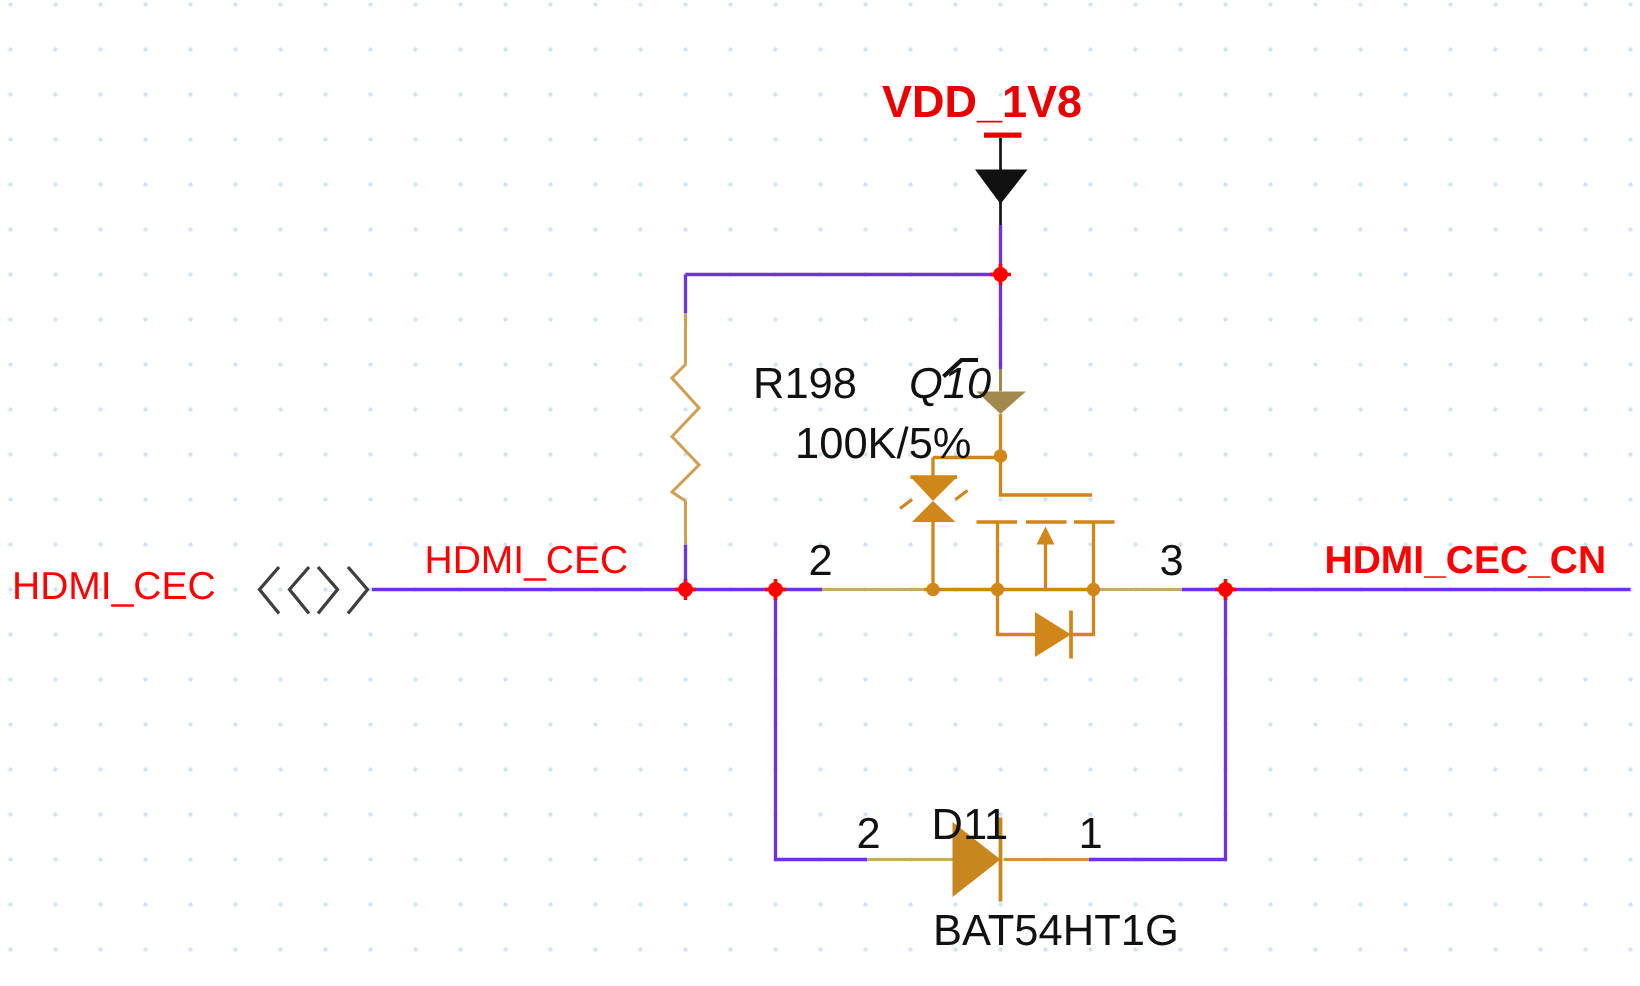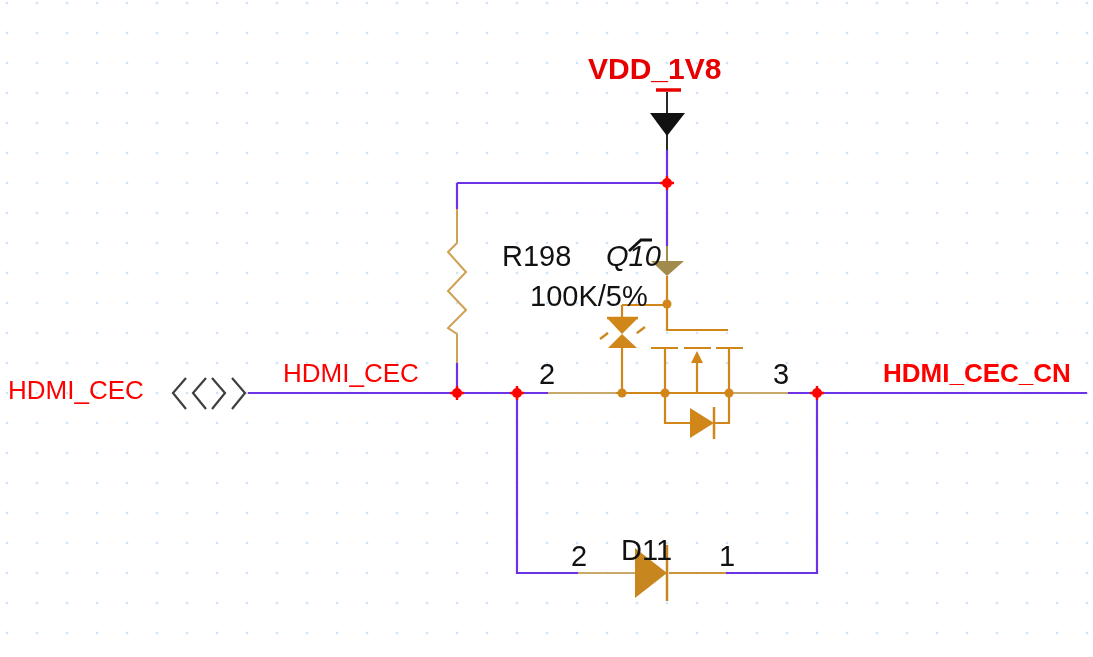--- a/index.html
+++ b/index.html
@@ -136,18 +136,19 @@
   <div class="lbl" style="left:502px;top:242px;">R198</div>
   <div class="lbl" style="left:606px;top:242px;font-style:italic;">Q10</div>
   <div class="lbl" style="left:530px;top:282px;">100K/5%</div>
 
   <div class="lbl" style="left:539px;top:360px;">2</div>
   <div class="lbl" style="left:773px;top:360px;">3</div>
 
   <div class="lbl" style="left:621px;top:520px;margin-top:16px;">D11</div>
   <div class="lbl" style="left:571px;top:542px;">2</div>
   <div class="lbl" style="left:719px;top:542px;">1</div>
+  <div class="lbl" style="left:622px;top:607px;">BAT54HT1G</div>
 
   <div class="net" style="left:8px;top:377px;">HDMI_CEC</div>
   <div class="net" style="left:283px;top:360px;">HDMI_CEC</div>
   <div class="net" style="left:883px;top:360px;font-weight:bold;">HDMI_CEC_CN</div>
 
 </div>
 
 </body></html>

